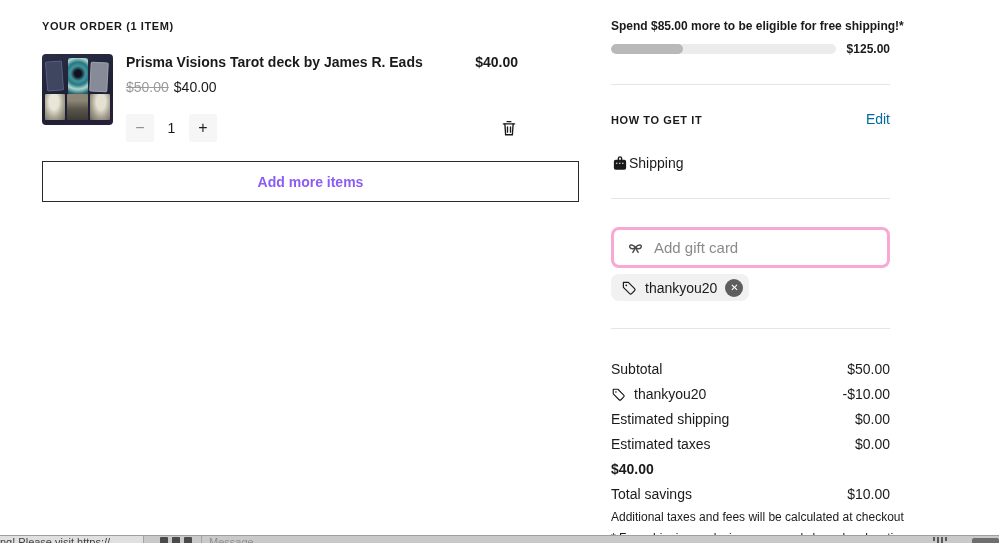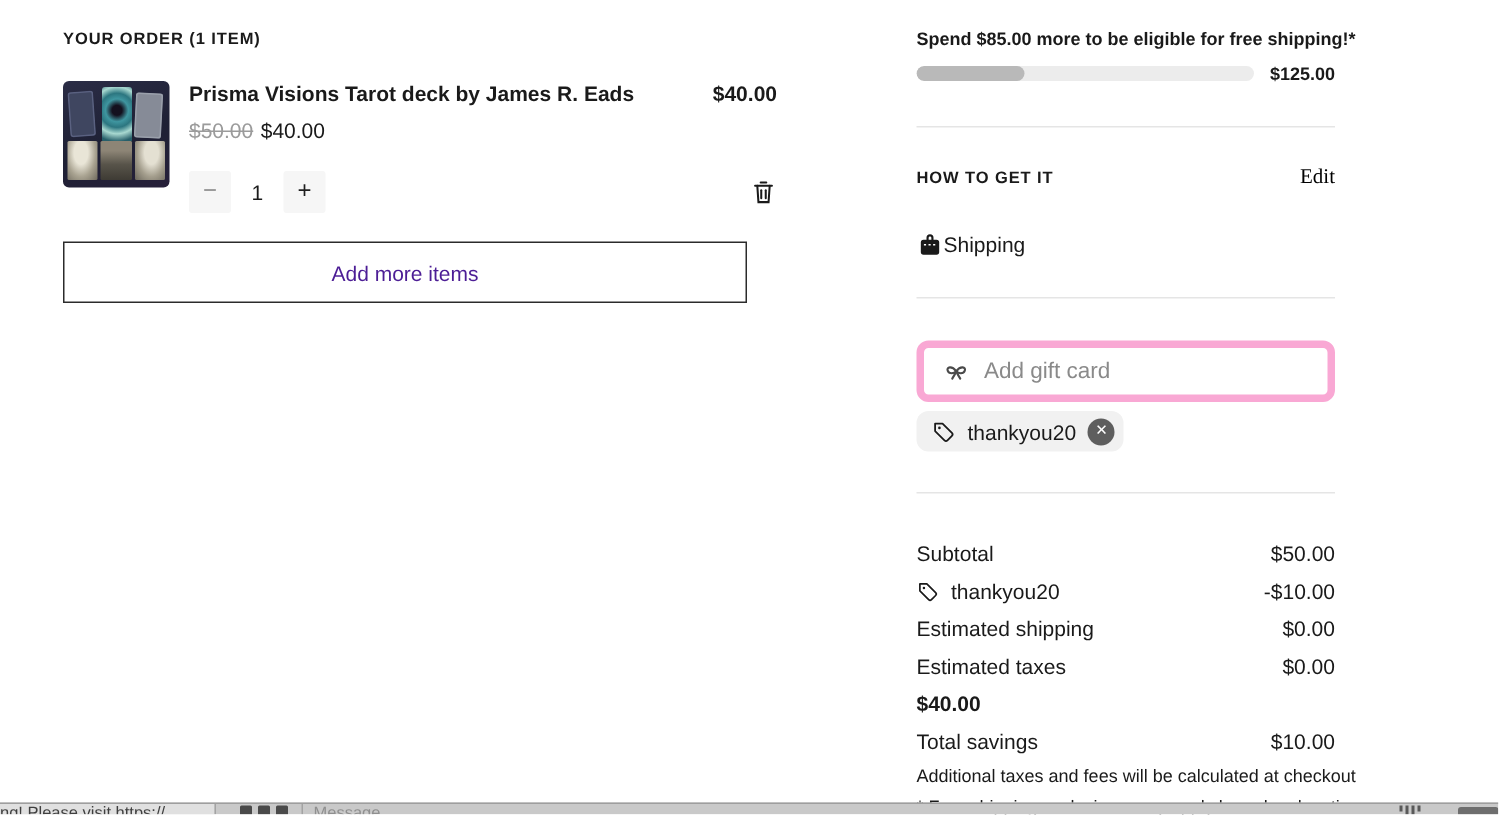--- a/index.html
+++ b/index.html
@@ -33,38 +33,38 @@
   .orig-price { color:#9b9b9b; text-decoration:line-through; margin-right:5px; }
   .controls { position:absolute; top:114px; left:84px; right:0; display:flex; justify-content:space-between; align-items:center; }
   .stepper { display:flex; align-items:center; }
   .step-btn { width:28px; height:28px; background:#f6f6f6; border:none; border-radius:2px;
               font-size:16px; line-height:1; display:flex; align-items:center; justify-content:center; cursor:pointer;
               font-family:"Liberation Sans", sans-serif; }
   .step-btn.minus { color:#8f8f8f; }
   .step-btn.plus { color:#1f1f1f; }
   .qty { width:35px; text-align:center; font-size:14px; }
   .icon-btn { background:none; border:none; padding:0; cursor:pointer; display:flex; }
-  .add-more { position:absolute; top:161px; left:0; width:456px; height:41px; background:#fff;
-              border:1px solid #2b2b2b; font-size:14px; color:#4c1d95; cursor:pointer;
-              font-family:"Liberation Sans", sans-serif; }
+  .add-more { position:absolute; top:161px; left:0; width:537px; height:41px; background:#fff;
+              border:1px solid #2b2b2b; font-size:14px; color:#8b5cf6; cursor:pointer;
+              font-family:"Liberation Sans", sans-serif;font-weight:bold; }
   
   .col-right { position:absolute; left:611px; top:0; width:279px; height:543px; }
   .banner-msg { position:absolute; top:19px; left:0; font-size:12px; font-weight:bold; white-space:nowrap;text-align:right; }
   .progress-row { position:absolute; top:42px; left:0; right:0; display:flex; align-items:center; gap:11px; }
   .progress-track { flex:1; height:10px; border-radius:5px; background:#ececec; overflow:hidden; }
   .progress-fill { height:100%; border-radius:5px; background:#b9b9b9; }
   .goal-amount { font-size:12px; font-weight:bold; white-space:nowrap; }
   .divider { position:absolute; left:0; right:0; height:1px; background:#e5e5e5; }
   .div-1 { top:84px; } .div-2 { top:198px; } .div-3 { top:328px; }
   .howto-row { position:absolute; top:111px; left:0; right:0; display:flex; justify-content:space-between; align-items:baseline; }
   .howto-heading { font-size:11px; font-weight:bold; letter-spacing:.6px; }
-  .edit-link { font-size:14px; color:#000000; background:none; border:none; padding:0; cursor:pointer;
-               font-family:Liberation Serif, serif; }
+  .edit-link { font-size:14px; color:#0369a1; background:none; border:none; padding:0; cursor:pointer;
+               font-family:Liberation Sans, sans-serif; }
   .method-row { position:absolute; top:154px; left:0; display:flex; align-items:center; font-size:14px; }
-  .gift-wrap { position:absolute; top:227px; left:0; right:0; height:41px; border:5px solid #f9a8d4; border-radius:8px;
+  .gift-wrap { position:absolute; top:227px; left:0; right:0; height:41px; border:3px solid #f9a8d4; border-radius:8px;
                display:flex; align-items:center; gap:9px; padding:0 12px; background:#fff; }
   .gift-input { flex:1; border:none; outline:none; font-size:15px; color:#1a1a1a; background:transparent;
                 font-family:"Liberation Sans", sans-serif; }
   .gift-input::placeholder { color:#8a8a8a; opacity:1; }
   .chip { position:absolute; top:274px; left:0; display:inline-flex; align-items:center; gap:8px;
           height:27px; padding:0 6px 0 10px; background:#f1f1f1; border-radius:8px; }
   .chip-code { font-size:14px; }
   .chip-x { width:18px; height:18px; border-radius:50%; background:#5e5e5e; color:#fff; border:none; cursor:pointer;
             font-size:10px; line-height:1; display:flex; align-items:center; justify-content:center; padding:0; }
   .totals { position:absolute; top:352px; left:0; right:0; }

